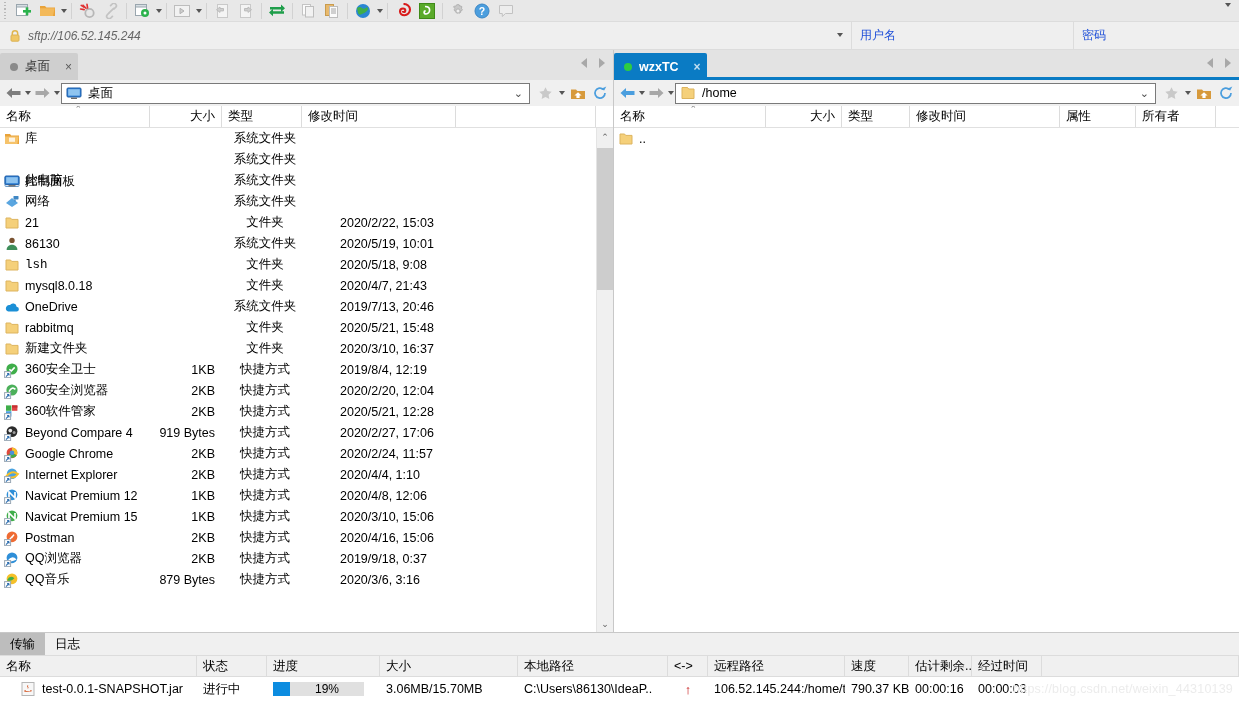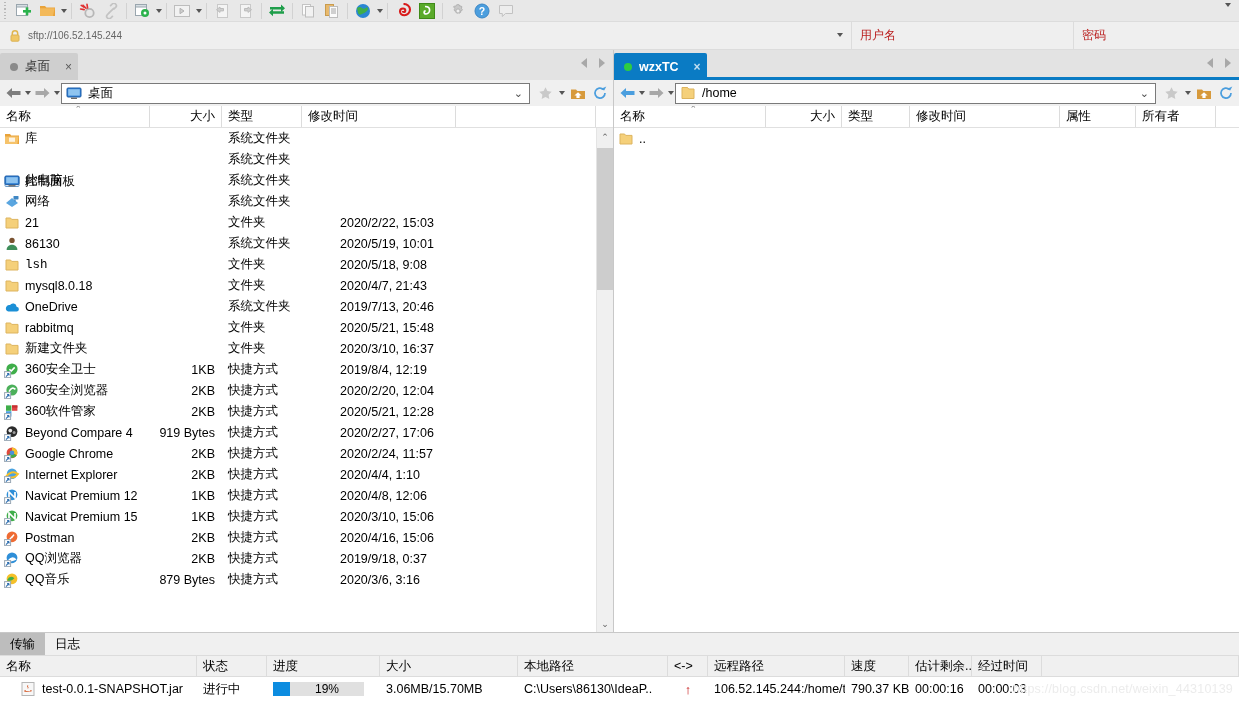--- a/index.html
+++ b/index.html
@@ -28,25 +28,25 @@
   .caret { width:0;height:0;border-left:3px solid transparent;border-right:3px solid transparent;border-top:4px solid #555; }
   .tb-right-caret { position:absolute; right:8px; top:7px; }
 
   
   .sessionbar { height:28px; background:#efefef; border-bottom:1px solid #dcdcdc; display:flex; align-items:stretch; flex:0 0 28px; }
   .host-field {
     flex:1 1 auto; background:#efefef; display:flex; align-items:center;
     border-right:1px solid #dcdcdc; padding-left:8px; position:relative; min-width:0;
   }
   .lock-ico { width:14px; height:14px; margin-right:6px; flex:0 0 14px; }
-  .host-text { color:#666; font-size:10px; white-space:nowrap; overflow:hidden; text-overflow:ellipsis; }
+  .host-text { color:#666; font-size:12px; white-space:nowrap; overflow:hidden; text-overflow:ellipsis;font-style:italic; }
   .host-caret { position:absolute; right:8px; top:11px; width:0;height:0;border-left:3px solid transparent;border-right:3px solid transparent;border-top:4px solid #555; }
   .cred { width:222px; background:#efefef; border-right:1px solid #dcdcdc; display:flex; align-items:center; padding-left:8px; }
   .cred:last-child { border-right:none; width:165px; }
-  .cred span { color:#b91c1c; font-size:12px; }
+  .cred span { color:#1d4ed8; font-size:12px; }
 
   
   .panes { flex:1 1 auto; display:flex; min-height:0; background:#f0f0f0; }
   .pane { display:flex; flex-direction:column; min-width:0; }
   .pane.left { width:614px; flex:0 0 614px; border-right:1px solid #c8c8c8; }
   .pane.right { flex:1 1 auto; }
 
   .tabstrip { height:30px; background:#e3e3e3; display:flex; align-items:flex-end; position:relative; flex:0 0 30px; }
   .tab {
     height:27px; display:flex; align-items:center; padding:0 6px 0 10px; gap:7px;
@@ -75,21 +75,21 @@
   
   .listhead { height:22px; background:#fff; border-bottom:1px solid #e0e0e0; display:flex; position:relative; flex:0 0 22px; }
   .hcell { display:flex; align-items:center; font-size:12.5px; border-right:1px solid #dcdcdc; padding:0 6px; position:relative; overflow:hidden; white-space:nowrap; }
   .hcell.num { justify-content:flex-end; }
   .sortmark { position:absolute; left:50%; top:-2px; color:#888; font-size:9px; }
   .listbody { flex:1 1 auto; background:#fff; overflow:hidden; position:relative; display:flex; }
   .rows { flex:1 1 auto; min-width:0; }
   .row { height:21px; display:flex; align-items:center; font-size:12.5px; }
   .c-name { display:flex; align-items:center; gap:5px; padding-left:4px; overflow:hidden; white-space:nowrap; }
   .c-size { text-align:right; padding-right:7px; white-space:nowrap; overflow:hidden; }
-  .c-type { padding-left:6px; white-space:nowrap; overflow:hidden; }
+  .c-type { padding-left:6px; white-space:nowrap; overflow:hidden;text-align:center; }
   .c-date { padding-left:6px; white-space:nowrap; overflow:hidden;margin-left:32px; }
   .c-attr { padding-left:6px; white-space:nowrap; overflow:hidden; }
   .c-owner { padding-left:6px; white-space:nowrap; overflow:hidden; }
 
   
   .vscroll { width:17px; flex:0 0 17px; background:#f0f0f0; border-left:1px solid #e4e4e4; display:flex; flex-direction:column; }
   .sc-btn { height:17px; display:flex; align-items:center; justify-content:center; color:#606060; font-size:9px; }
   .sc-track { flex:1 1 auto; position:relative; background:#f0f0f0; }
   .sc-thumb { position:absolute; left:0; right:0; background:#cdcdcd; }
 

